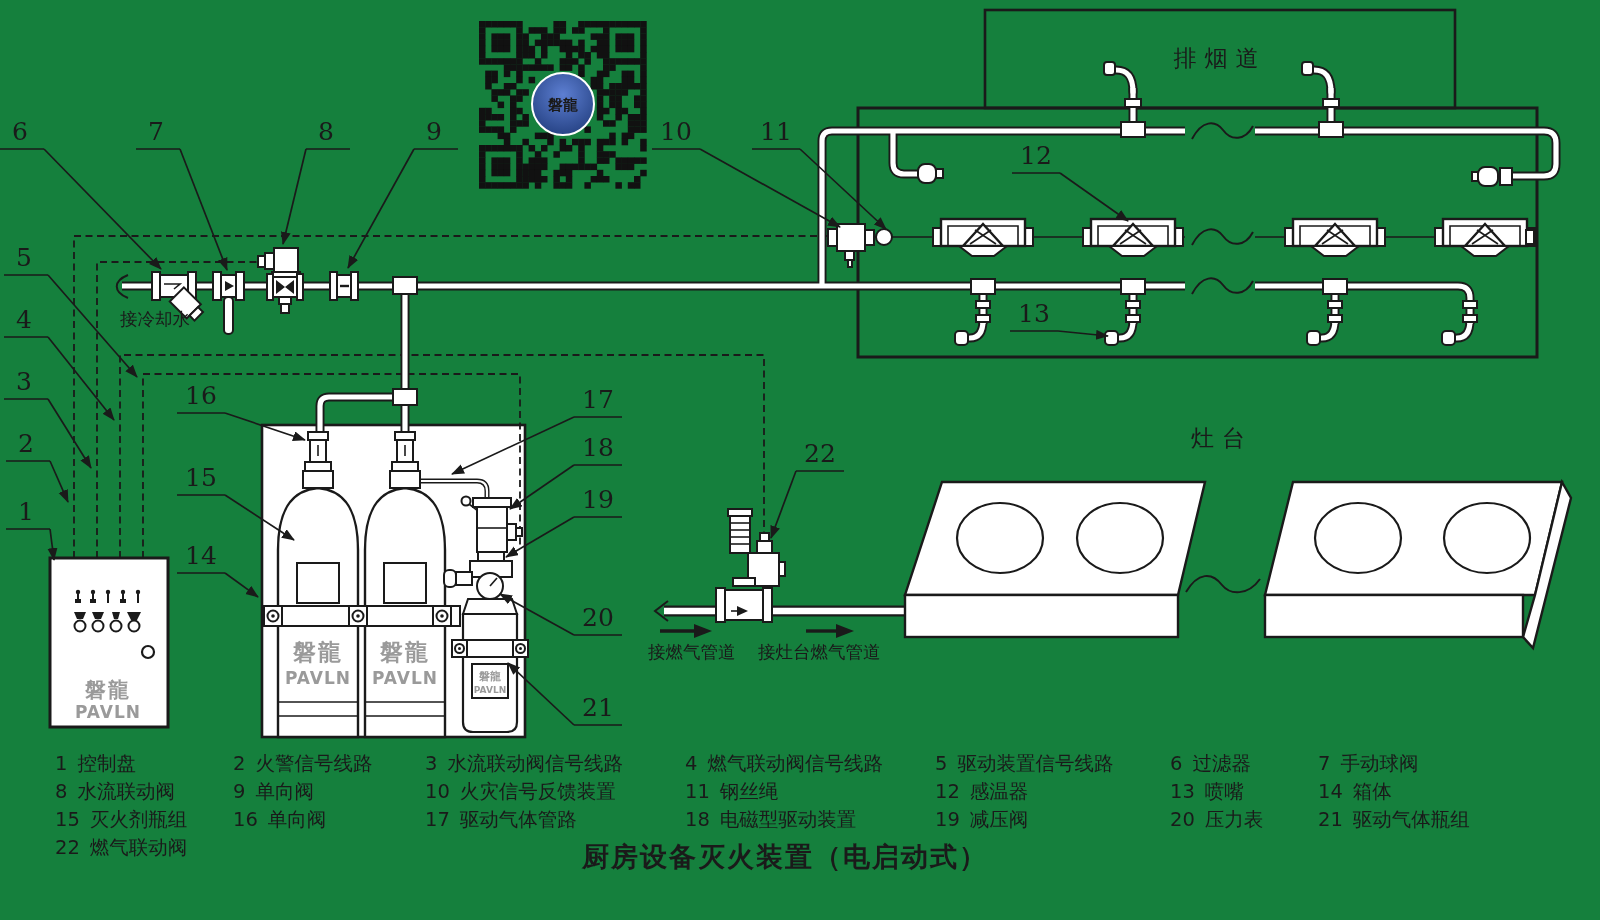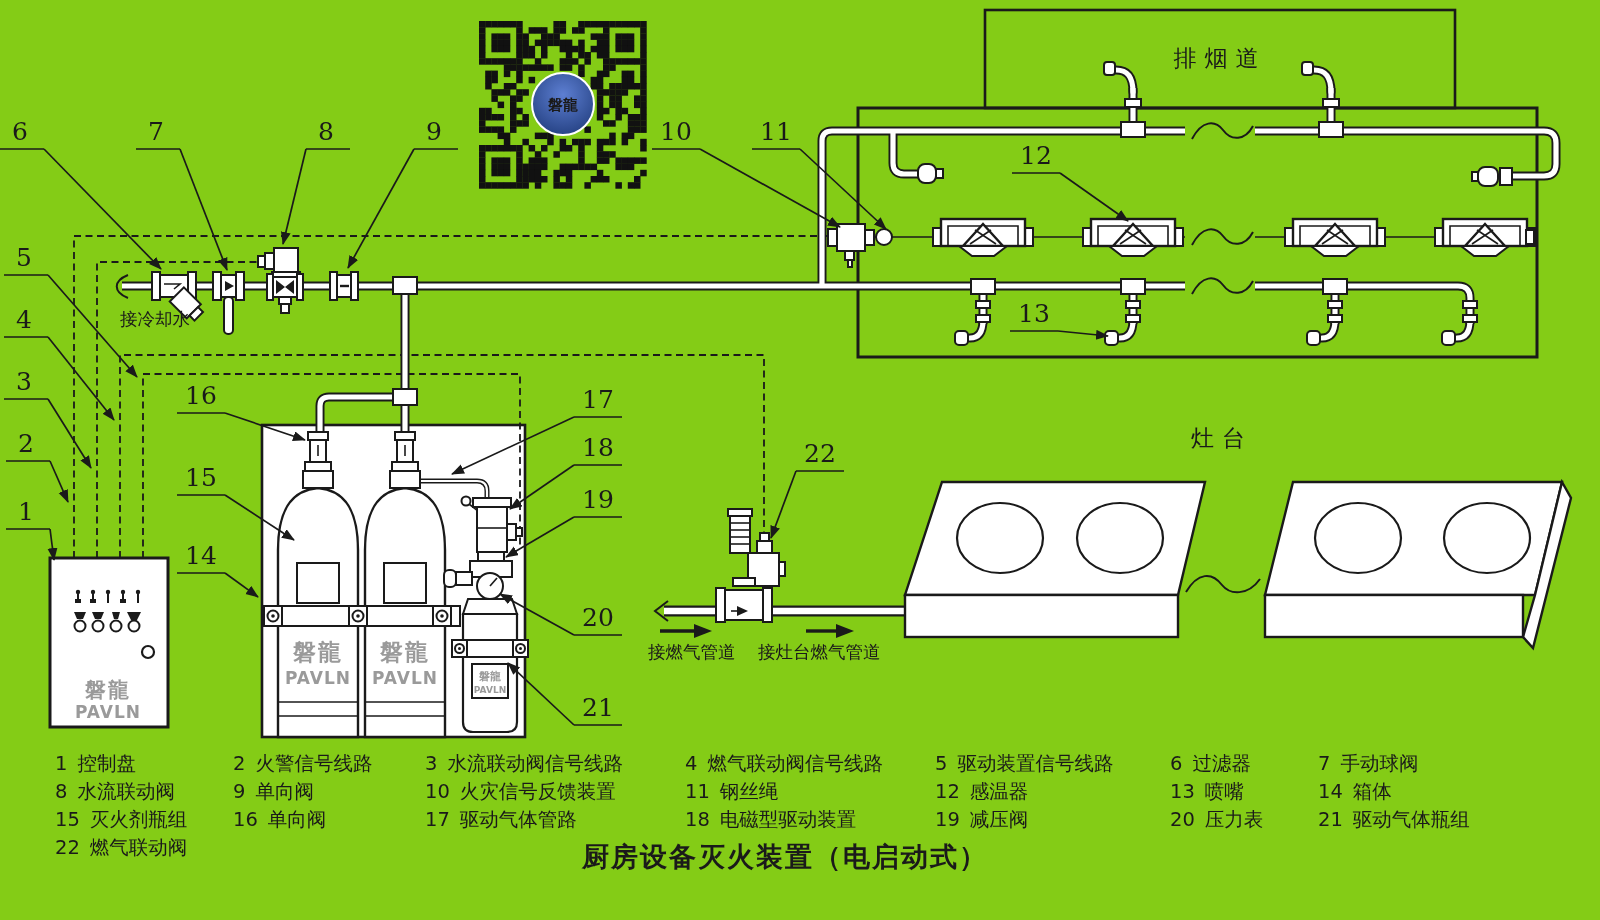--- a/index.html
+++ b/index.html
@@ -1,16 +1,16 @@
 <!DOCTYPE html>
 <html><head>
 <meta charset="utf-8">
 <style>
   html,body{margin:0;padding:0;background:#ffffff;}
-  .stage{position:relative;width:1600px;height:920px;background:#84cc16;overflow:hidden;}
+  .stage{position:relative;width:1600px;height:920px;background:#15803d;overflow:hidden;}
   svg{position:absolute;left:0;top:0;}
   text{font-family:"DejaVu Serif","Liberation Serif",serif;fill:#1a1a1a;}
   .cjk{font-family:"DejaVu Sans","Liberation Sans",sans-serif;}
   .num{font-family:"DejaVu Serif","Liberation Serif",serif;}
   .pipeB{stroke:#1a1a1a;stroke-width:9;fill:none;stroke-linejoin:round;}
   .pipeW{stroke:#ffffff;stroke-width:5.2;fill:none;stroke-linejoin:round;}
   .tubeB{stroke:#1a1a1a;stroke-width:5;fill:none;}
   .tubeW{stroke:#ffffff;stroke-width:2.2;fill:none;}
   .gasB{stroke:#1a1a1a;stroke-width:11;fill:none;}
   .gasW{stroke:#ffffff;stroke-width:6.5;fill:none;}

